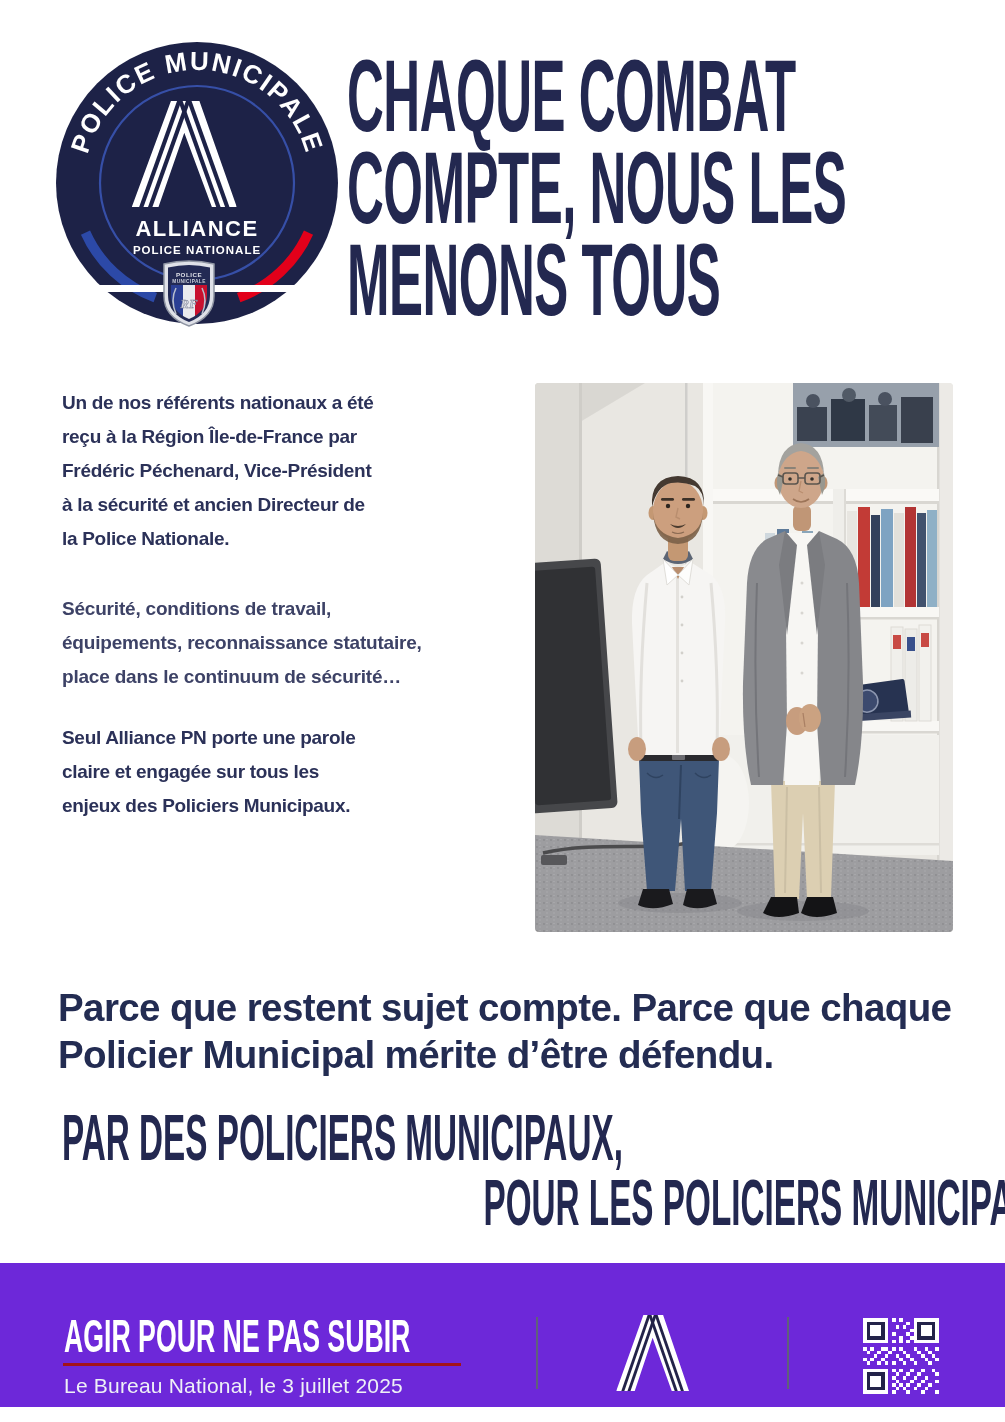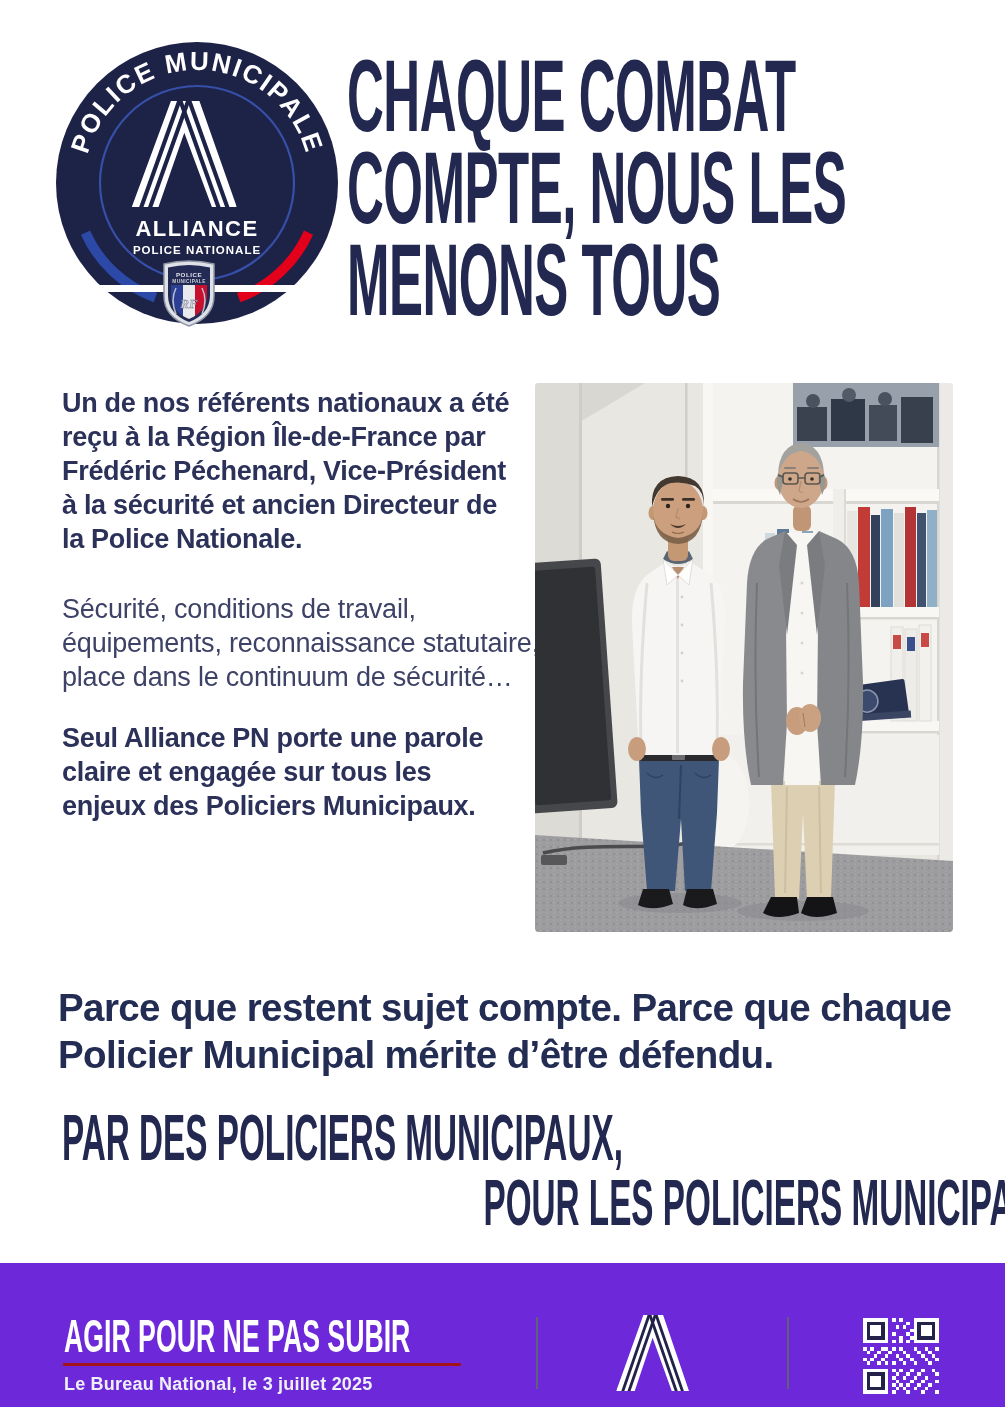--- a/index.html
+++ b/index.html
@@ -8,26 +8,26 @@
 
   
   .roundel{position:absolute;left:52px;top:38px;width:290px;height:292px;}
 
   
   .headline{position:absolute;left:347px;top:50px;color:#232850;font-weight:700;}
   .hl-line{font-size:102px;line-height:92px;letter-spacing:-1px;white-space:nowrap;
            transform:scaleX(.5);transform-origin:0 0;}
 
   
-  .intro{position:absolute;left:62px;top:386px;width:492px;font-size:27px;
+  .intro{position:absolute;left:62px;top:386px;width:492px;font-size:19px;
          line-height:34px;color:#3d4266;}
   .intro p{margin:0 0 27px 0;white-space:pre-line;letter-spacing:-0.2px;}
   .intro p.b{font-weight:700;color:#2b3158;letter-spacing:-0.3px;}
   .intro p.p1{margin-bottom:36px;}
-  .intro p.p2{}
+  .intro p.p2{font-weight:bold;}
   .intro p.p3{margin-bottom:9px;}
 
   
   .photo{position:absolute;left:535px;top:383px;width:418px;height:549px;
          border-radius:4px;overflow:hidden;display:block;}
 
   
   .statement{position:absolute;left:58px;top:984px;width:920px;font-size:38.5px;
              font-weight:700;color:#232c52;line-height:47px;letter-spacing:-0.6px;
              white-space:pre-line;}
@@ -37,22 +37,22 @@
   .sl-line{font-size:64px;line-height:57px;white-space:nowrap;}
   .sl1{transform:scaleX(.52);transform-origin:0 50%;}
   .sl2{margin-top:8px;text-align:right;transform:scaleX(.52);transform-origin:100% 50%;}
 
   
   .footer{position:absolute;left:0;top:1263px;width:1005px;height:144px;background:#6d28d9;}
   .tagline{position:absolute;left:64px;top:50px;color:#ffffff;font-weight:700;
            font-size:46px;line-height:46px;white-space:nowrap;
            transform:scaleX(.58);transform-origin:0 0;}
   .rule{position:absolute;left:63px;top:100px;width:398px;height:3px;background:#a31318;}
-  .dateline{position:absolute;left:64px;top:111px;color:#eef0f6;font-weight:700;
-            font-size:18px;letter-spacing:.2px;}
+  .dateline{position:absolute;left:64px;top:111px;color:#eef0f6;font-weight:400;
+            font-size:21px;letter-spacing:.2px;}
   .vdiv{position:absolute;top:54px;width:2px;height:72px;background:#60607a;}
   .vdiv.d1{left:536px;}
   .vdiv.d2{left:787px;}
   .foot-a{position:absolute;left:615px;top:52px;width:74px;height:76px;}
   .qr{position:absolute;left:863px;top:55px;width:76px;height:76px;}
 </style>
 </head>
 <body>
 
 <div class="page">

